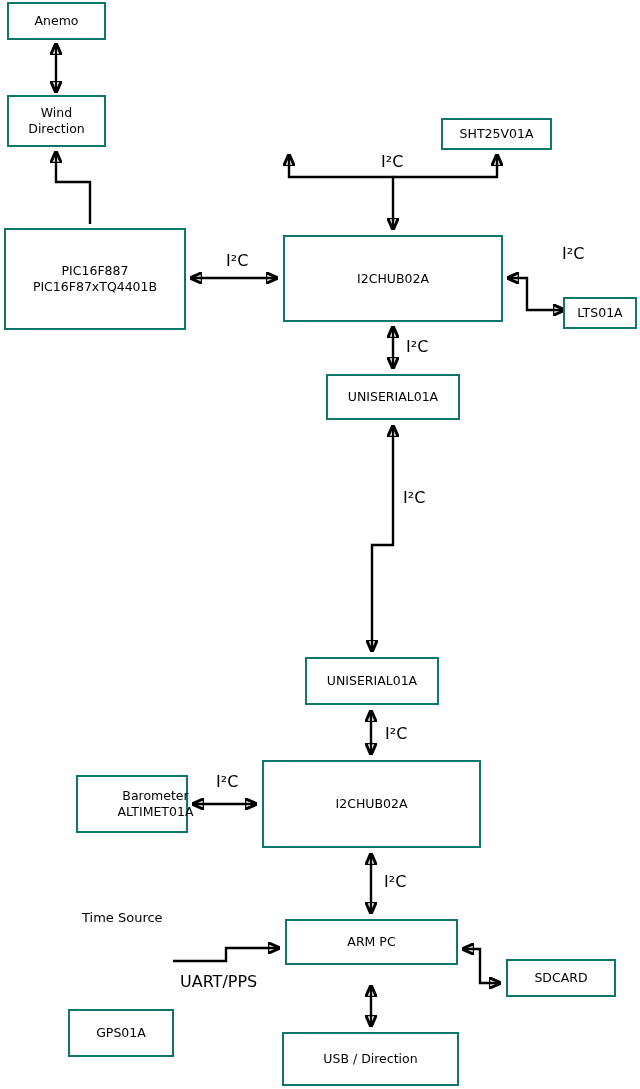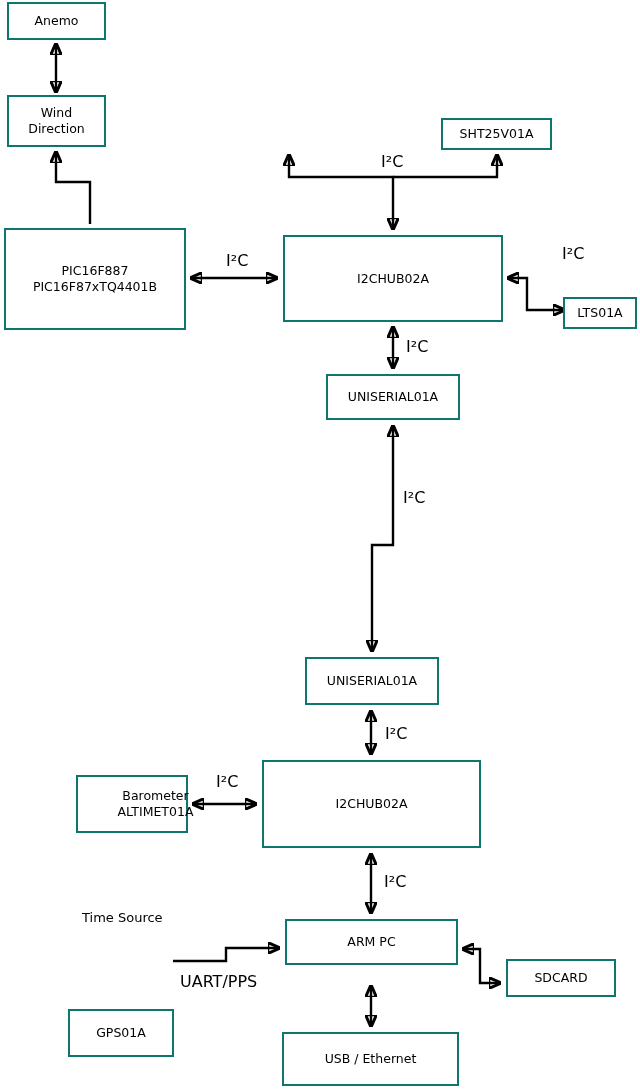--- a/index.html
+++ b/index.html
@@ -156,21 +156,21 @@
 
   <div class="node" style="left:285px; top:919px; width:173px; height:46px;">
     <span class="node-label">ARM PC</span>
   </div>
 
   <div class="node" style="left:506px; top:959px; width:110px; height:38px;">
     <span class="node-label">SDCARD</span>
   </div>
 
   <div class="node" style="left:282px; top:1032px; width:177px; height:54px;">
-    <span class="node-label">USB / Ethernet</span>
+    <span class="node-label">USB / Direction</span>
   </div>
 
   <div class="edge-label" style="left:381px; top:152px;">I²C</div>
 
   <div class="edge-label" style="left:226px; top:251px;">I²C</div>
 
   <div class="edge-label" style="left:562px; top:244px;">I²C</div>
 
   <div class="edge-label" style="left:406px; top:337px;">I²C</div>
 

